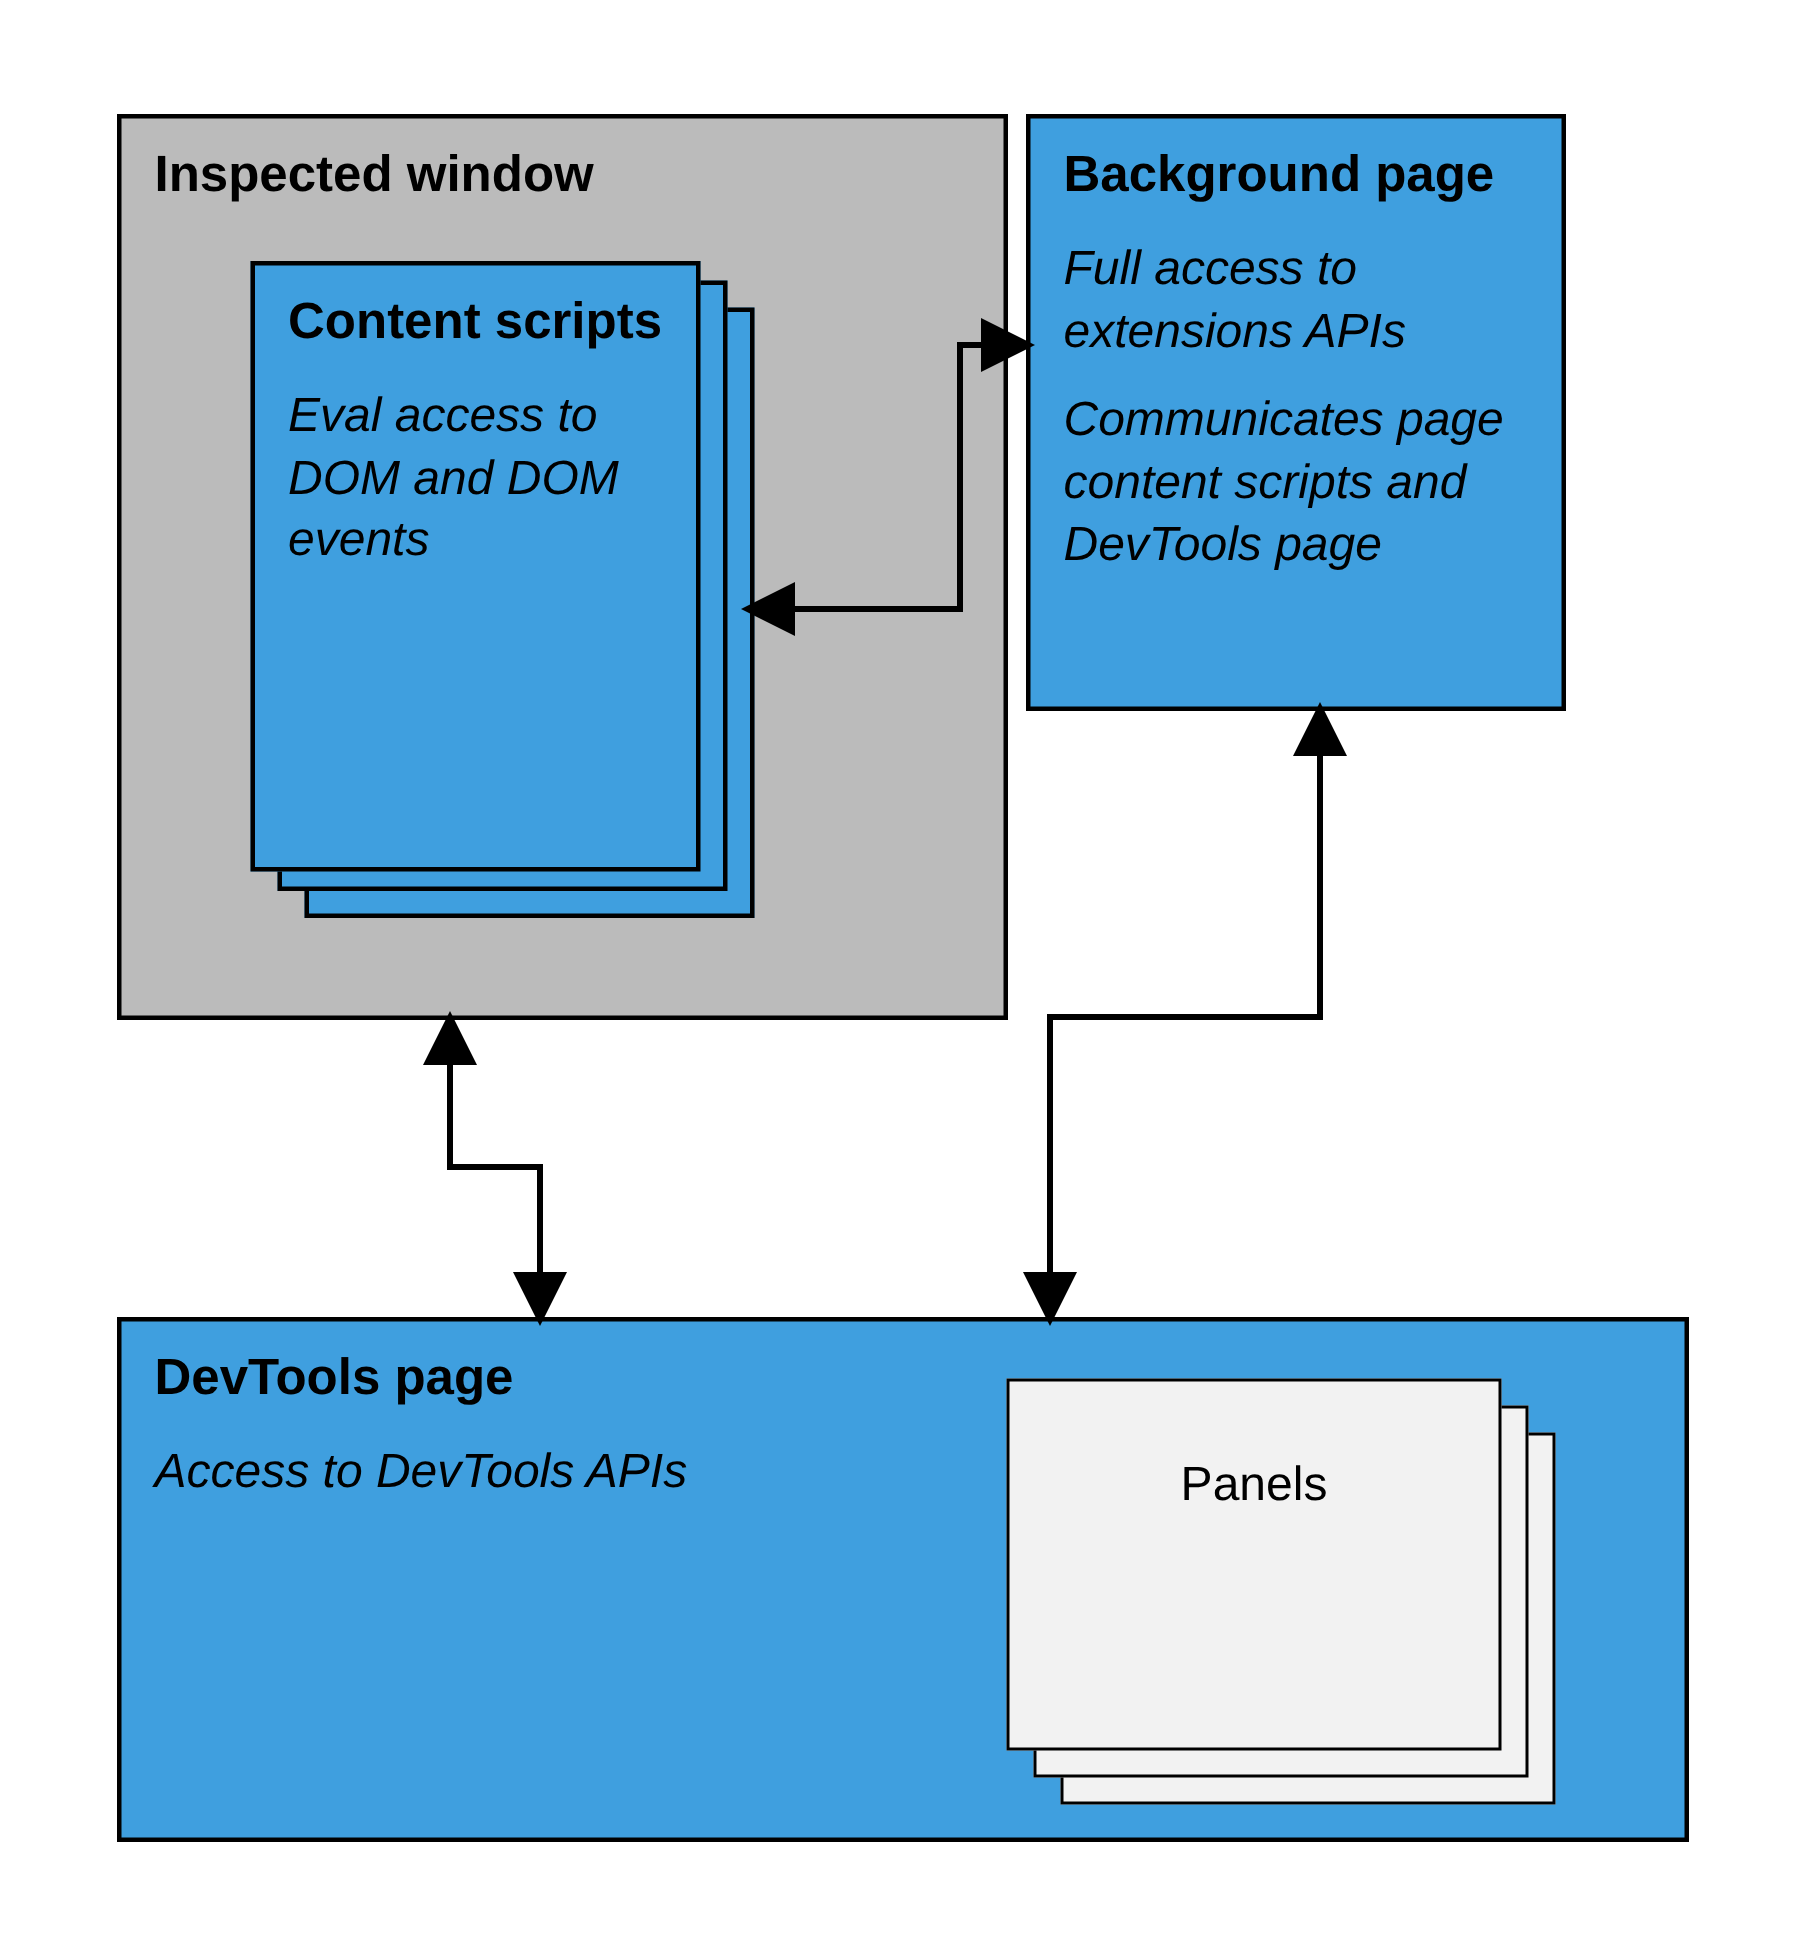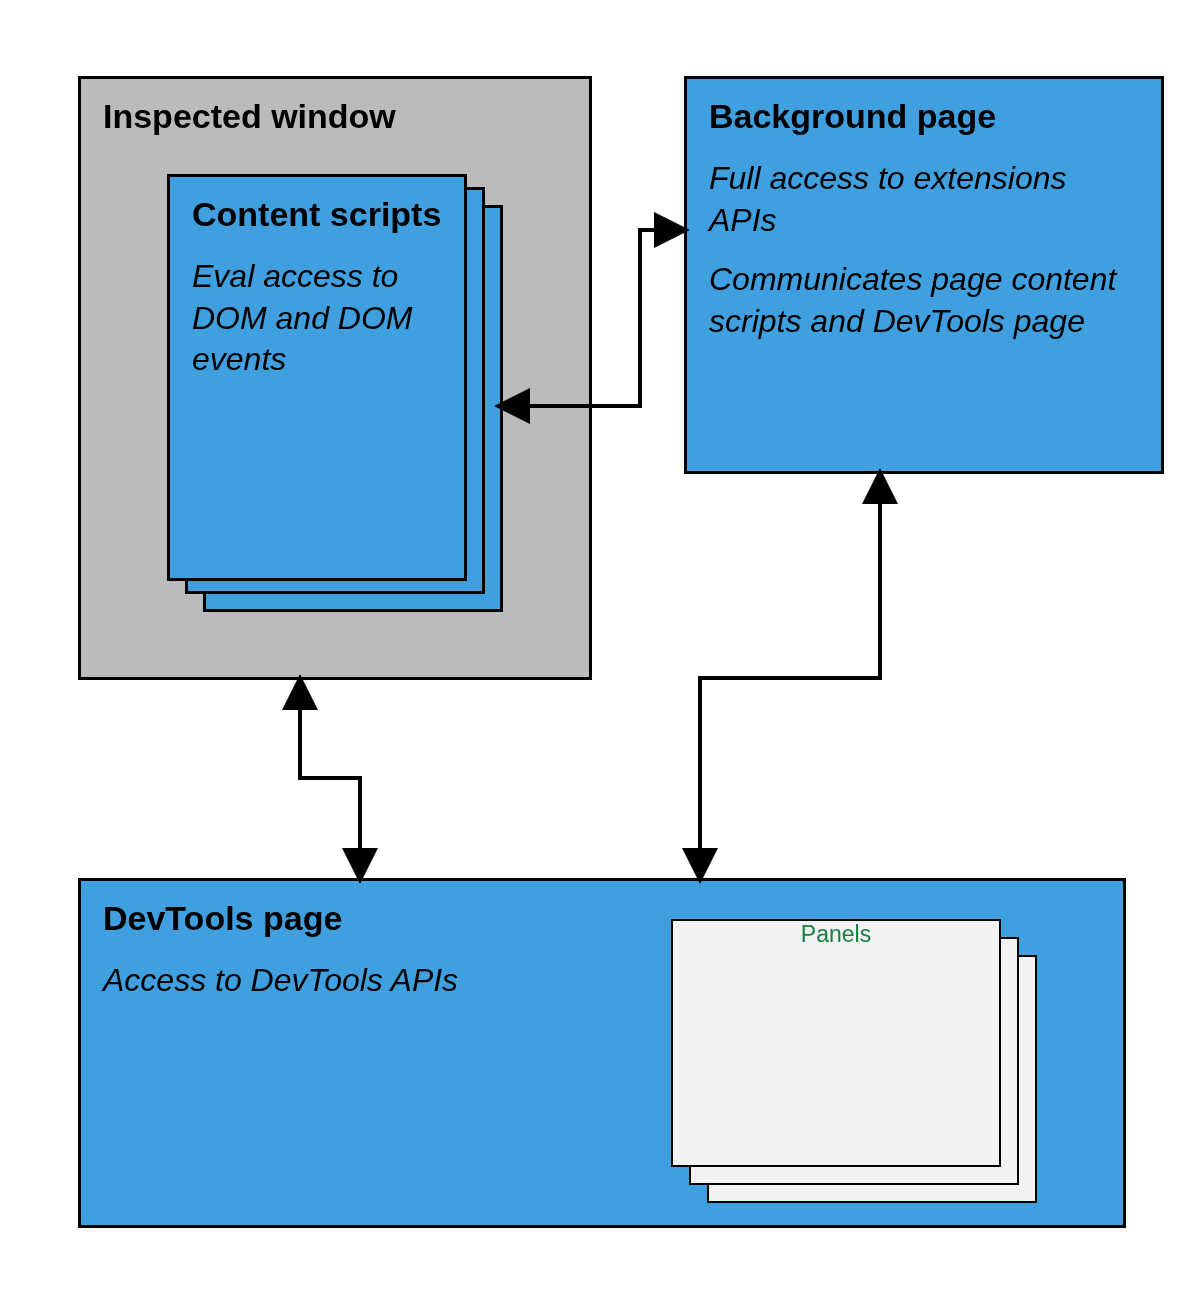--- a/index.html
+++ b/index.html
@@ -4,43 +4,43 @@
 <style>
   html,body{margin:0;padding:0;background:#fff;font-family:Helvetica,Arial,sans-serif}
   #stage{position:relative;width:1201px;height:1304px;background:#fff}
   .box{position:absolute;box-sizing:border-box;border:3px solid #000}
   .blue{background:#3f9fdf}
   .gray{background:#bbbbbb}
   .white{background:#f2f2f2}
   .title{font-size:34px;font-weight:700;color:#000;padding:18px 22px 4px 22px}
   .ital{font-style:italic;font-size:32px;color:#000000;line-height:1.3;padding:0 22px}
   .ital p{margin:18px 0}
-  .panelLabel{font-size:23px;color:#15803d;text-align:center;}
+  .panelLabel{font-size:32px;color:#000000;text-align:center;padding-top:50px}
   
   svg.conn{position:absolute;left:0;top:0;width:1201px;height:1304px;pointer-events:none}
 </style>
 </head>
 <body>
 
 <div id="stage">
 
-  <div class="box gray" style="left:78px;top:76px;width:514px;height:604px;">
+  <div class="box gray" style="left:78px;top:76px;width:594px;height:604px;">
     <div class="title">Inspected window</div>
 
     <div class="box blue" style="left:122px;top:126px;width:300px;height:407px;border-width:3px"></div>
     <div class="box blue" style="left:104px;top:108px;width:300px;height:407px;border-width:3px"></div>
     <div class="box blue" style="left:86px;top:95px;width:300px;height:407px;border-width:3px">
       <div class="title">Content scripts</div>
       <div class="ital">
         <p>Eval access to DOM and DOM events</p>
       </div>
     </div>
   </div>
 
-  <div class="box blue" style="left:684px;top:76px;width:480px;height:398px;">
+  <div class="box blue" style="left:684px;top:76px;width:360px;height:398px;">
     <div class="title">Background page</div>
     <div class="ital">
       <p>Full access to extensions APIs</p>
       <p>Communicates page content scripts and DevTools page</p>
     </div>
   </div>
 
   <div class="box blue" style="left:78px;top:878px;width:1048px;height:350px;">
     <div class="title">DevTools page</div>
     <div class="ital" style="max-width:600px">

